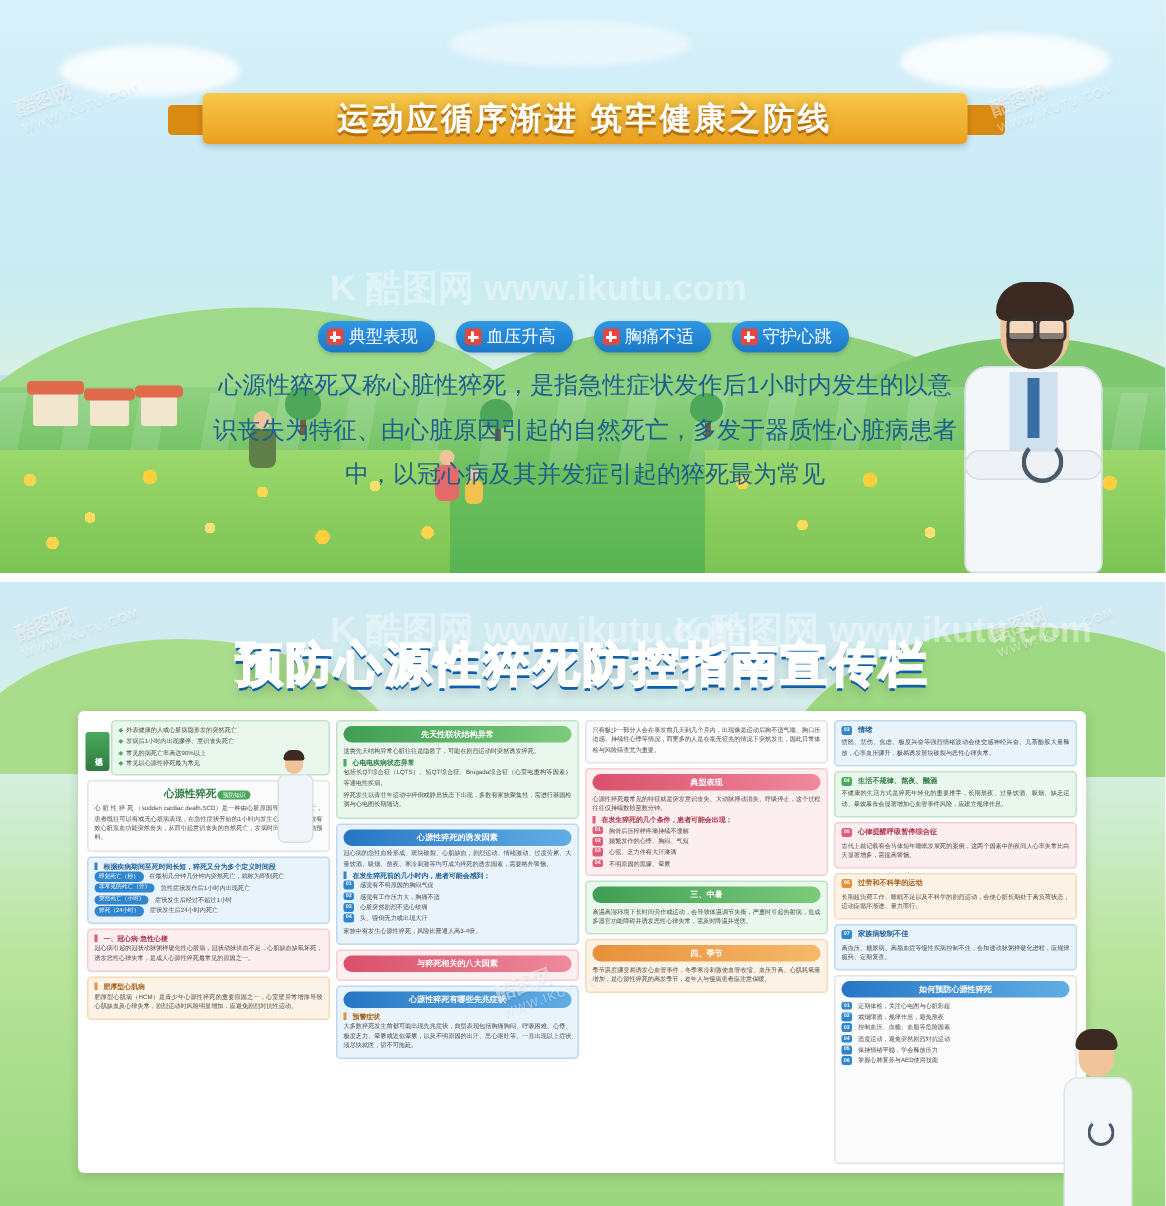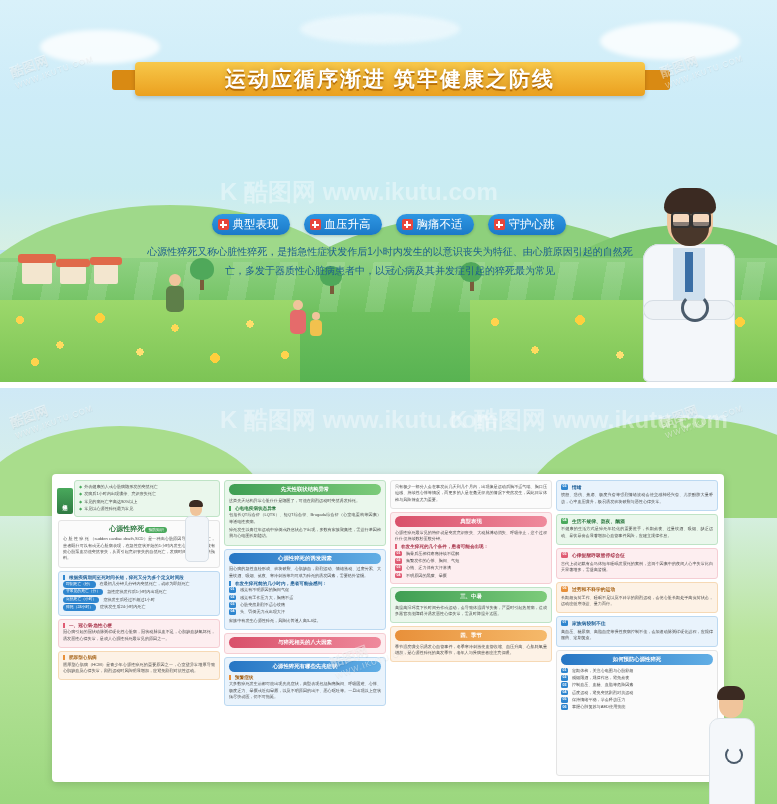--- a/index.html
+++ b/index.html
@@ -127,21 +127,21 @@
     width:11px;height:11px;border-radius:2px;background:#e8453c;
     position:relative;flex:0 0 auto;
   }
   .pill .cross:before,.pill .cross:after{
     content:"";position:absolute;background:#fff;
   }
   .pill .cross:before{left:4.5px;top:2px;width:2px;height:7px;}
   .pill .cross:after{left:2px;top:4.5px;width:7px;height:2px;}
   .banner-para{
     position:absolute;left:140px;top:243px;width:500px;
-    font-size:10px;line-height:1.85;color:#1b5e8f;text-align:center;
+    font-size:16px;line-height:1.85;color:#1b5e8f;text-align:center;
   }
   
   .doc{position:absolute;right:28px;top:182px;width:120px;height:200px;}
   .doc-coat{position:absolute;left:14px;top:62px;width:92px;height:138px;background:#f4f7fa;border-radius:16px 16px 6px 6px;box-shadow:0 0 0 1px #d6dde4 inset;}
   .doc-shirt{position:absolute;left:44px;top:66px;width:32px;height:54px;background:#cfe0ee;}
   .doc-tie{position:absolute;left:56px;top:70px;width:8px;height:40px;background:#3a6ea5;}
   .doc-head{position:absolute;left:38px;top:12px;width:46px;height:52px;background:#f0c49b;border-radius:22px;}
   .doc-hair{position:absolute;left:35px;top:6px;width:52px;height:26px;background:#3b2a22;border-radius:24px 24px 8px 8px;}
   .doc-beard{position:absolute;left:42px;top:40px;width:38px;height:24px;background:#3b2a22;border-radius:0 0 18px 18px;opacity:.92;}
   .doc-glass{position:absolute;top:30px;width:16px;height:12px;border:2px solid #333;border-radius:4px;background:rgba(255,255,255,.35);}
@@ -312,20 +312,21 @@
     <div class="doc-beard"></div>
     <div class="doc-hair"></div>
     <div class="doc-glass" style="left:42px;"></div>
     <div class="doc-glass" style="left:62px;"></div>
   </div>
 </div>
 
 <div class="board">
   <div class="board-hill bh1"></div>
   <div class="board-hill bh2"></div>
+  <div class="board-title">预防心源性猝死防控指南宣传栏</div>
 
   <div class="panel">
 
     <div class="col" style="position:relative;">
       <div class="side-tab">概述</div>
 
       <div class="sec sec-green" style="margin-left:16px;">
         <div class="li">
             <span class="dot">◆</span>
             <span>外表健康的人或心脏病隐形发的突然死亡</span>

